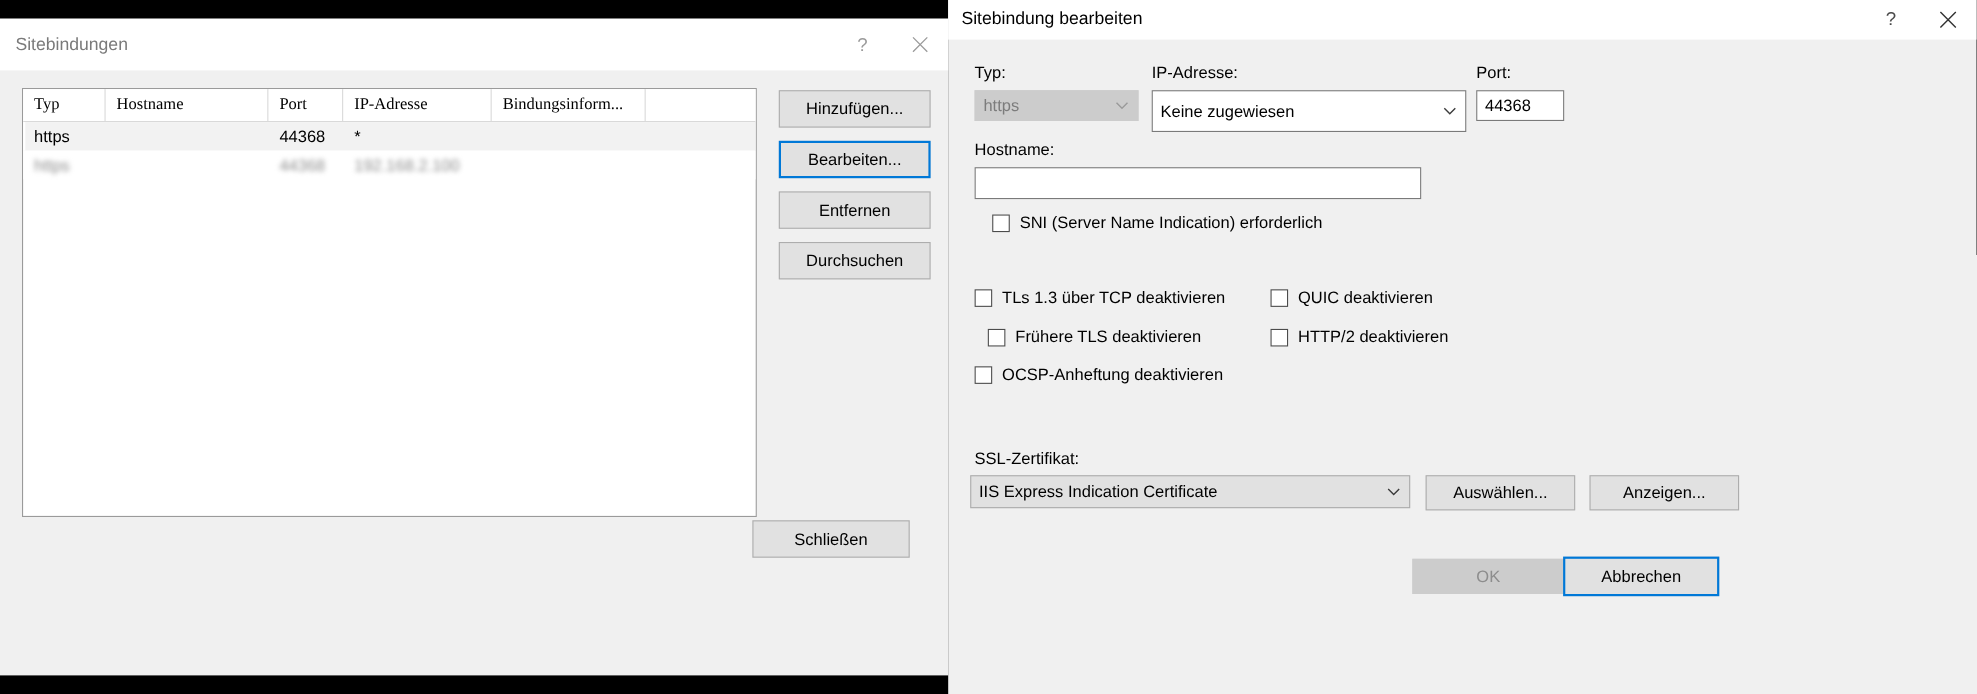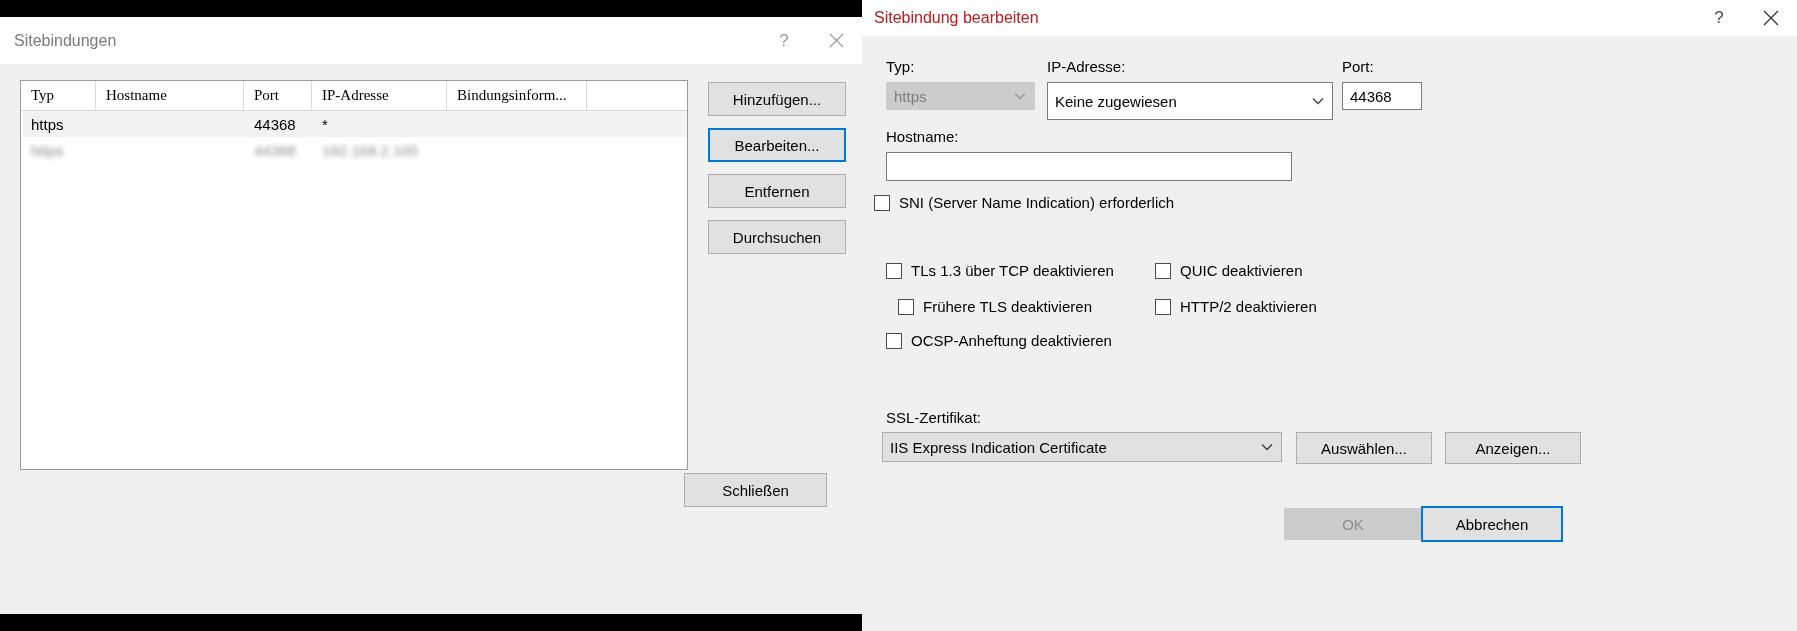--- a/index.html
+++ b/index.html
@@ -32,21 +32,21 @@
     box-sizing: border-box;
   }
   .title-text {
     font-size: 16px;
     padding-left: 14px;
     flex: 1 1 auto;
     white-space: nowrap;
     overflow: hidden;
   }
   .title-text.inactive { color: #7a7a7a; }
-  .title-text.active   { color: #b91c1c; }
+  .title-text.active   { color: #000000; }
   .title-btn {
     width: 52px;
     height: 47px;
     display: flex;
     align-items: center;
     justify-content: center;
     font-size: 17px;
     color: #4a4a4a;
     user-select: none;
   }
@@ -292,21 +292,21 @@
   <div class="field" style="left:480px; top:82px; width:80px; height:28px;" title="44368">
     <span>44368</span>
   </div>
 
   <div class="lbl" style="left:24px; top:128px;">Hostname:</div>
 
   <div class="field" style="left:24px; top:152px; width:406px; height:29px;" title="">
     <span></span>
   </div>
 
-  <div class="cb" style="left:12px; top:194px;justify-content:flex-end;">
+  <div class="cb" style="left:40px; top:194px;justify-content:flex-end;">
     <span class="box"></span>
     <span>SNI (Server Name Indication) erforderlich</span>
   </div>
 
   <div class="cb" style="left:24px; top:262px;">
     <span class="box"></span>
     <span>TLs 1.3 über TCP deaktivieren</span>
   </div>
 
   <div class="cb" style="left:293px; top:262px;">

